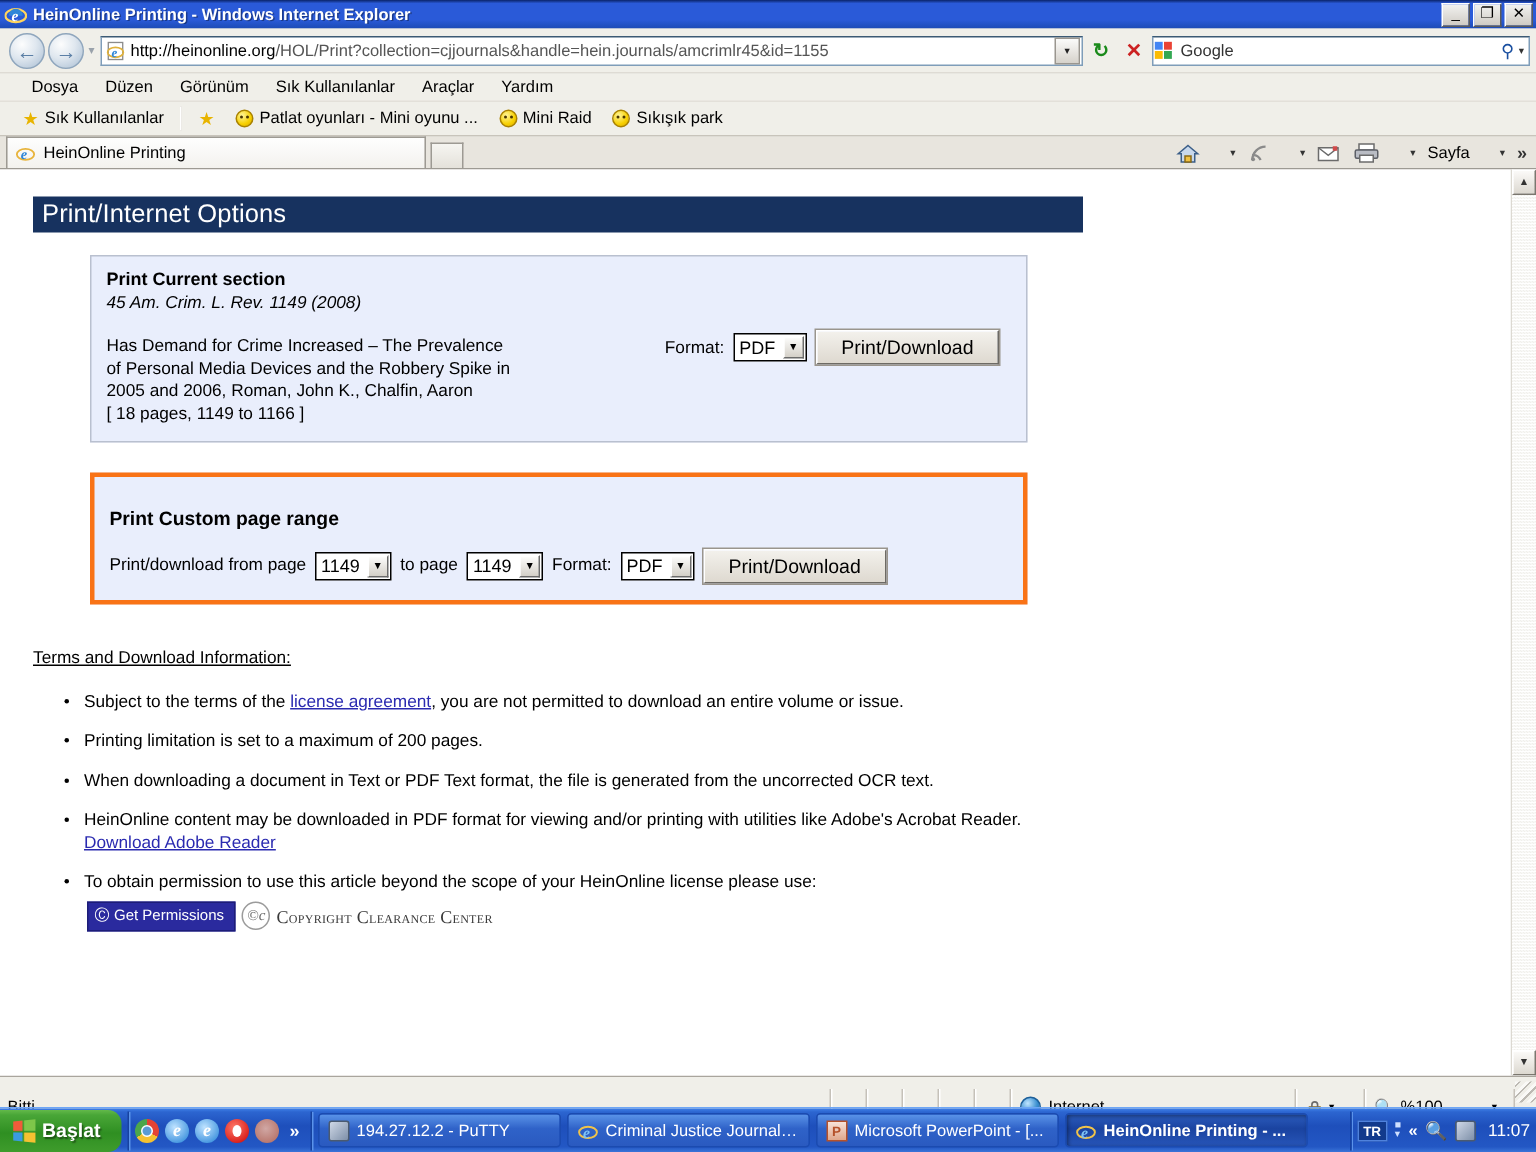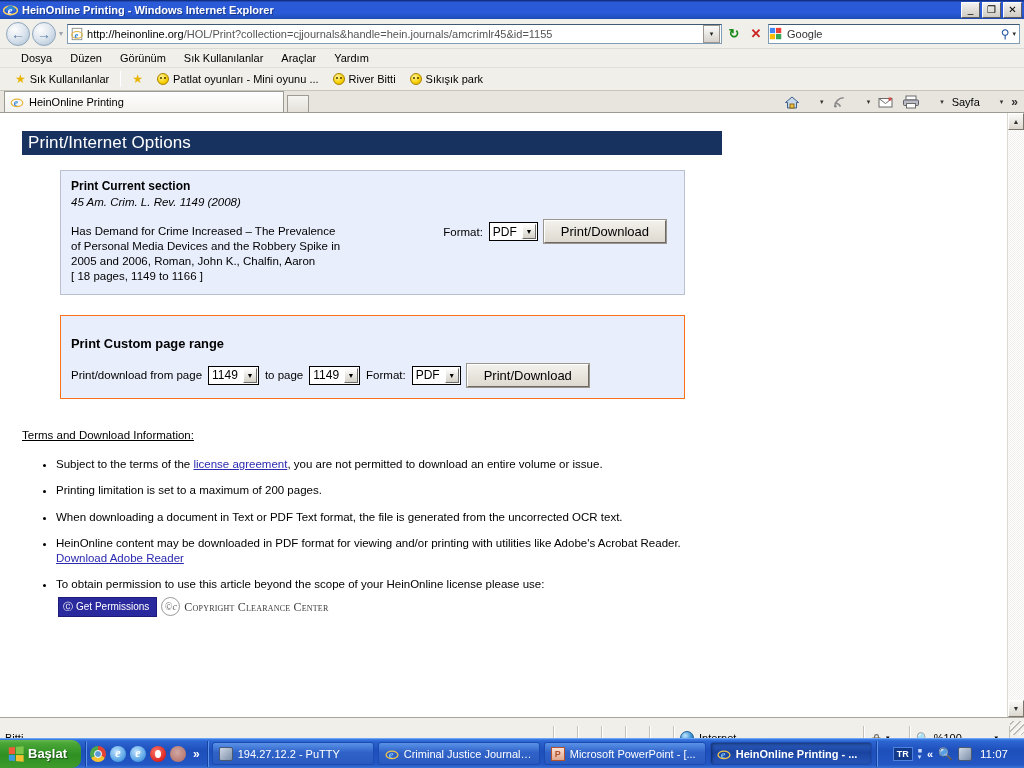--- a/index.html
+++ b/index.html
@@ -201,21 +201,21 @@
   .pushbtn {
     background: linear-gradient(to bottom,#f3f1ec,#ded9d0);
     border: 1px solid #fff; border-right-color:#6d6a64; border-bottom-color:#6d6a64;
     outline: 1px solid #9a958d;
     height: 23px; padding: 0 16px;
     font-size: 13px; color:#000;
     display:flex; align-items:center; justify-content:center;
     font-family: "Liberation Sans", sans-serif;
   }
 
-  .panel2 { margin: 20px 0 0 60px; width: 625px; background:#e9eefc; border:1px solid #f97316; }
+  .panel2 { margin: 20px 0 0 60px; width: 625px; background:#e9eefc; border:3px solid #f97316; }
   .panel2-inner { padding: 7px 10px 11px 10px; }
   .rangerow { display:flex; align-items:center; gap:6px; margin-top: 6px; }
 
   .termslink {
     margin: 30px 0 0 22px;
     font-size: 11.5px; color:#000; text-decoration: underline;
     display:inline-block;
   }
   ul.terms { margin: 16px 0 0 30px; padding: 0 0 0 26px; list-style: disc; }
   ul.terms li { font-size: 11.5px; color:#000; margin-bottom: 12px; line-height: 14.5px; max-width: 640px; }
@@ -331,21 +331,21 @@
     background: linear-gradient(to bottom,#2c5cbd,#1a43a0 45%,#2755b8 100%);
     box-shadow: inset 1px 1px 3px rgba(0,0,0,.45);
     font-weight: bold;
   }
   .taskbtn .tlabel { overflow:hidden; text-overflow: ellipsis; white-space: nowrap; }
   .ti { width: 14px; height: 14px; flex: 0 0 auto; }
   .ti-putty { background: linear-gradient(135deg,#cfd8e6,#7d8fa8); border:1px solid #4a5a70; border-radius:2px;}
   .ti-ppt { background: linear-gradient(to bottom,#f8e2d8,#e0a78c); border:1px solid #b5512a; color:#b5512a;
             display:flex; align-items:center; justify-content:center; font-size:9px; font-weight:bold;}
   .tray {
-    display:flex; align-items:center; gap: 5px; padding: 0 16px; flex: 0 0 auto; height: 26px;
+    display:flex; align-items:center; gap: 5px; padding: 0 4px; flex: 0 0 auto; height: 26px;
     border-left: 1px solid #1642a0; box-shadow: inset 1px 0 0 #5b93ea;
   }
   .trbox { background:#123a8c; color:#fff; font-size:9px; font-weight:bold; padding:1px 3px; border:1px solid #4f82dd;}
   .tray-chev { color:#fff; font-size: 11px; font-weight:bold; }
   .tray-mag { color:#fff; font-size: 12px; }
   .clock { color:#fff; font-size: 11.5px; padding-left: 3px; }
   .updown { display:flex; flex-direction:column; color:#cfe0ff; font-size: 7px; line-height:6px;}
 </style>
 </head>
 <body>
@@ -411,21 +411,21 @@
     <div class="sep-v"></div>
     <div class="fitem">
       <span class="star">★</span>
     </div>
     <div class="fitem">
       <span class="smiley"></span>
       <span>Patlat oyunları - Mini oyunu ...</span>
     </div>
     <div class="fitem">
       <span class="smiley"></span>
-      <span>River Bitti</span>
+      <span>Mini Raid</span>
     </div>
     <div class="fitem">
       <span class="smiley"></span>
       <span>Sıkışık park</span>
     </div>
   </div>
 
   <div class="tabstrip">
     <div class="tab">
       <svg class="tabicon" viewBox="0 0 16 16">

